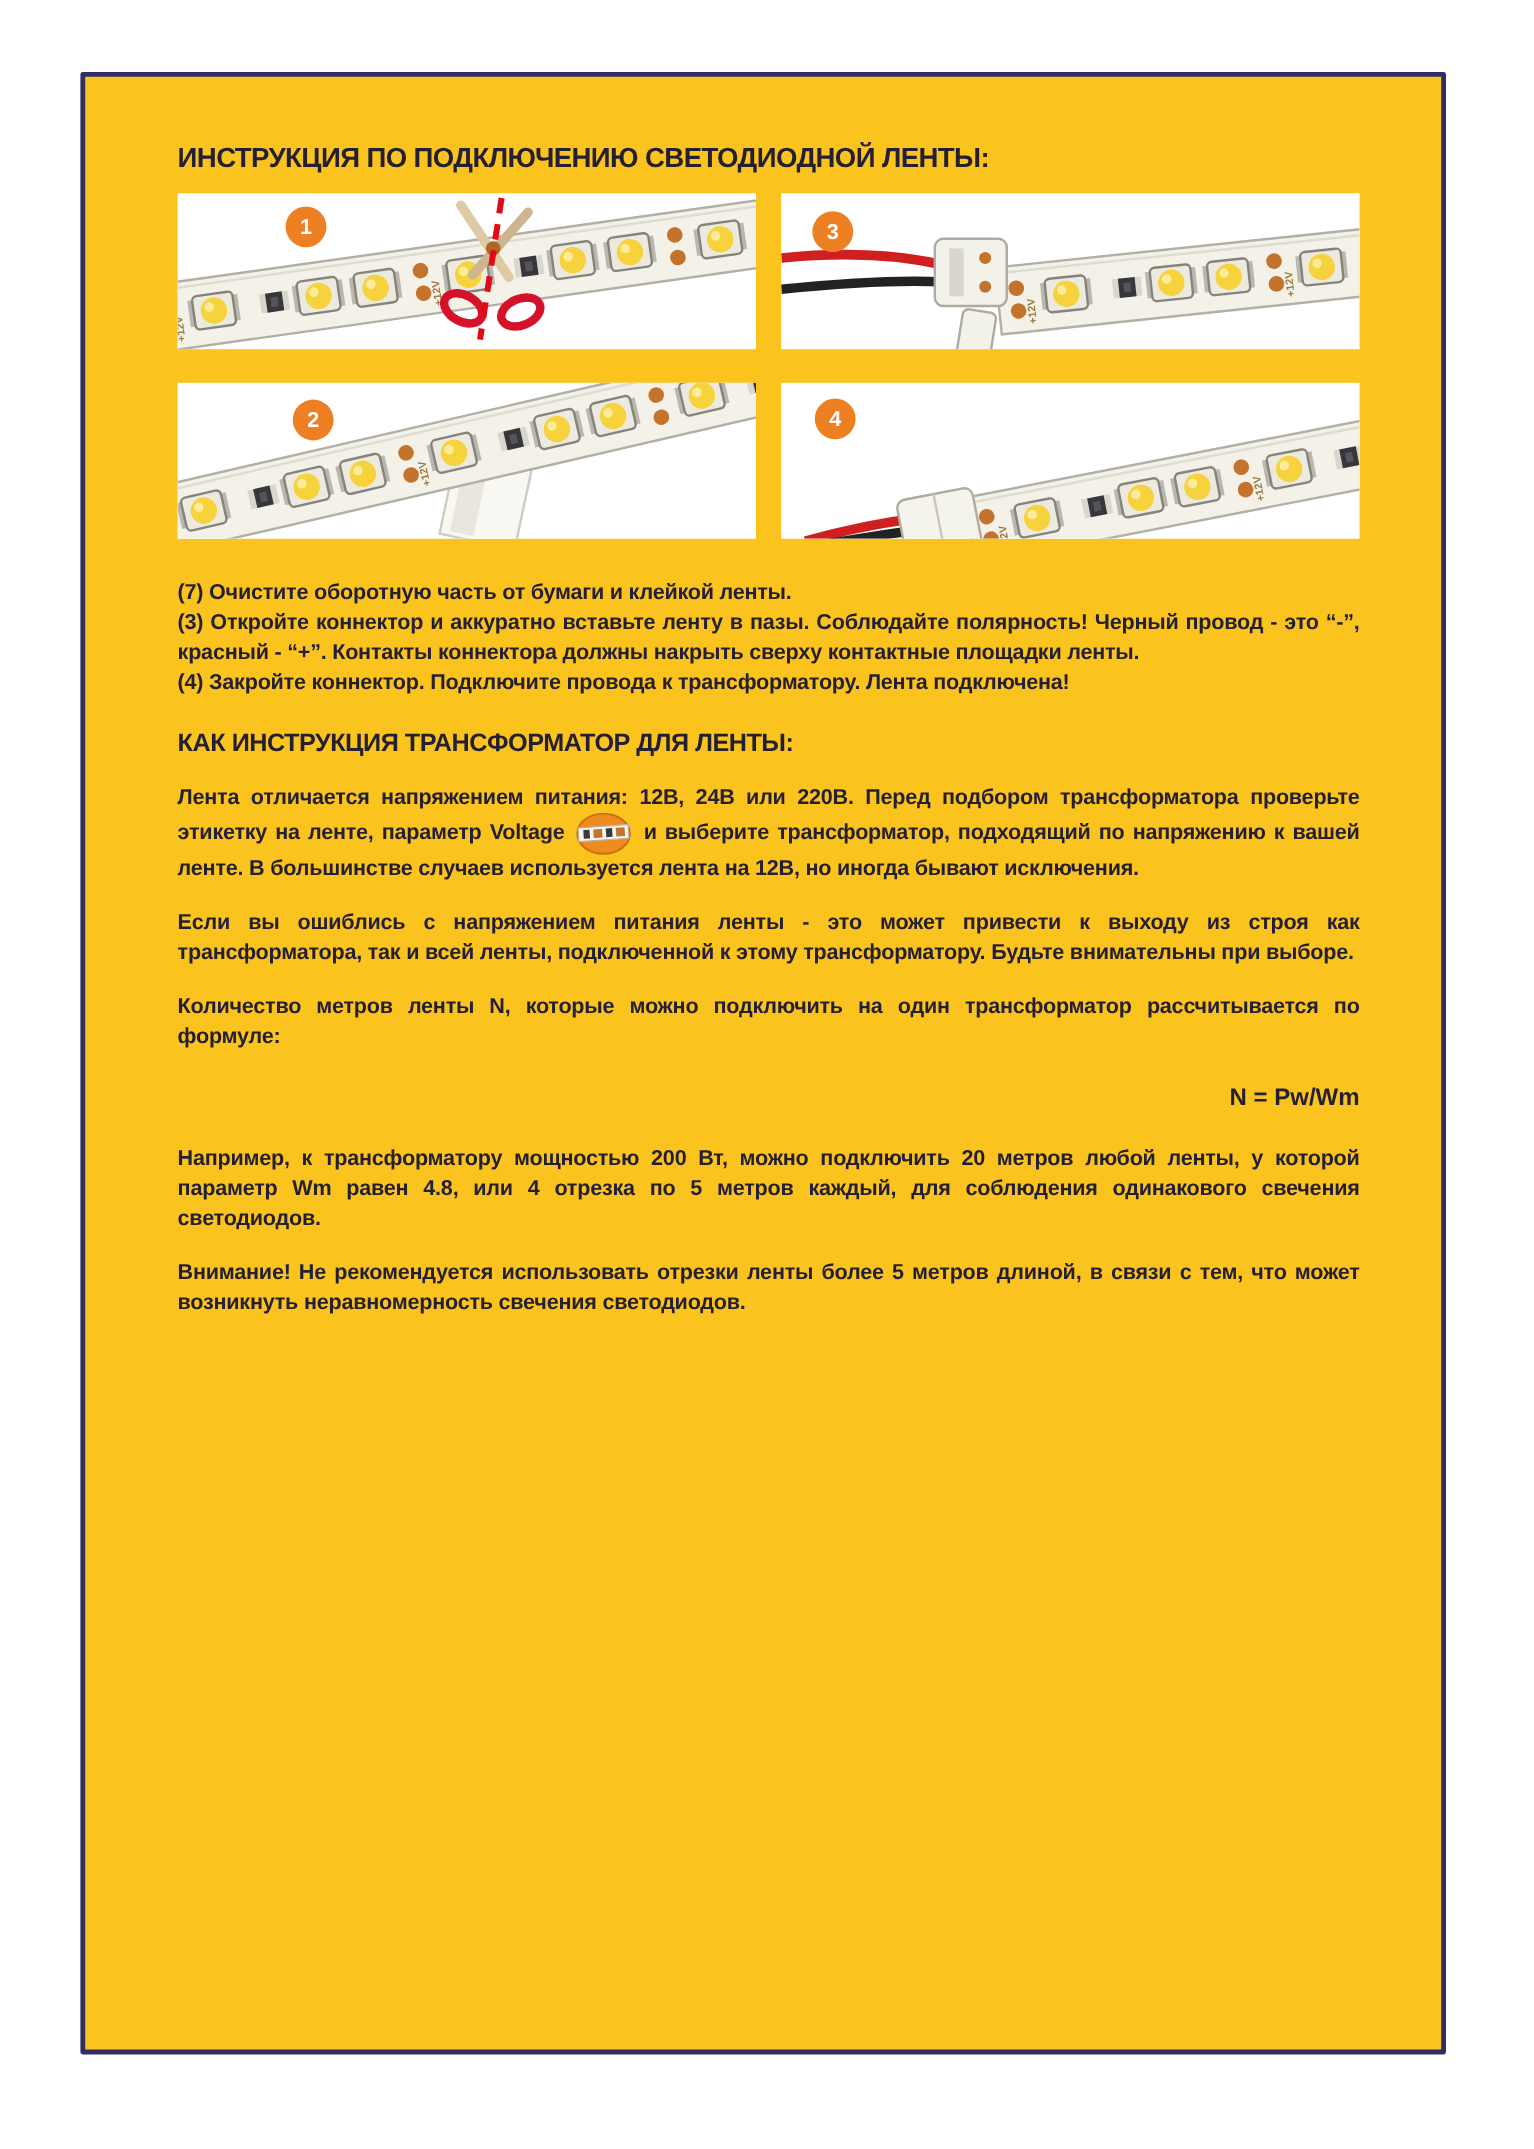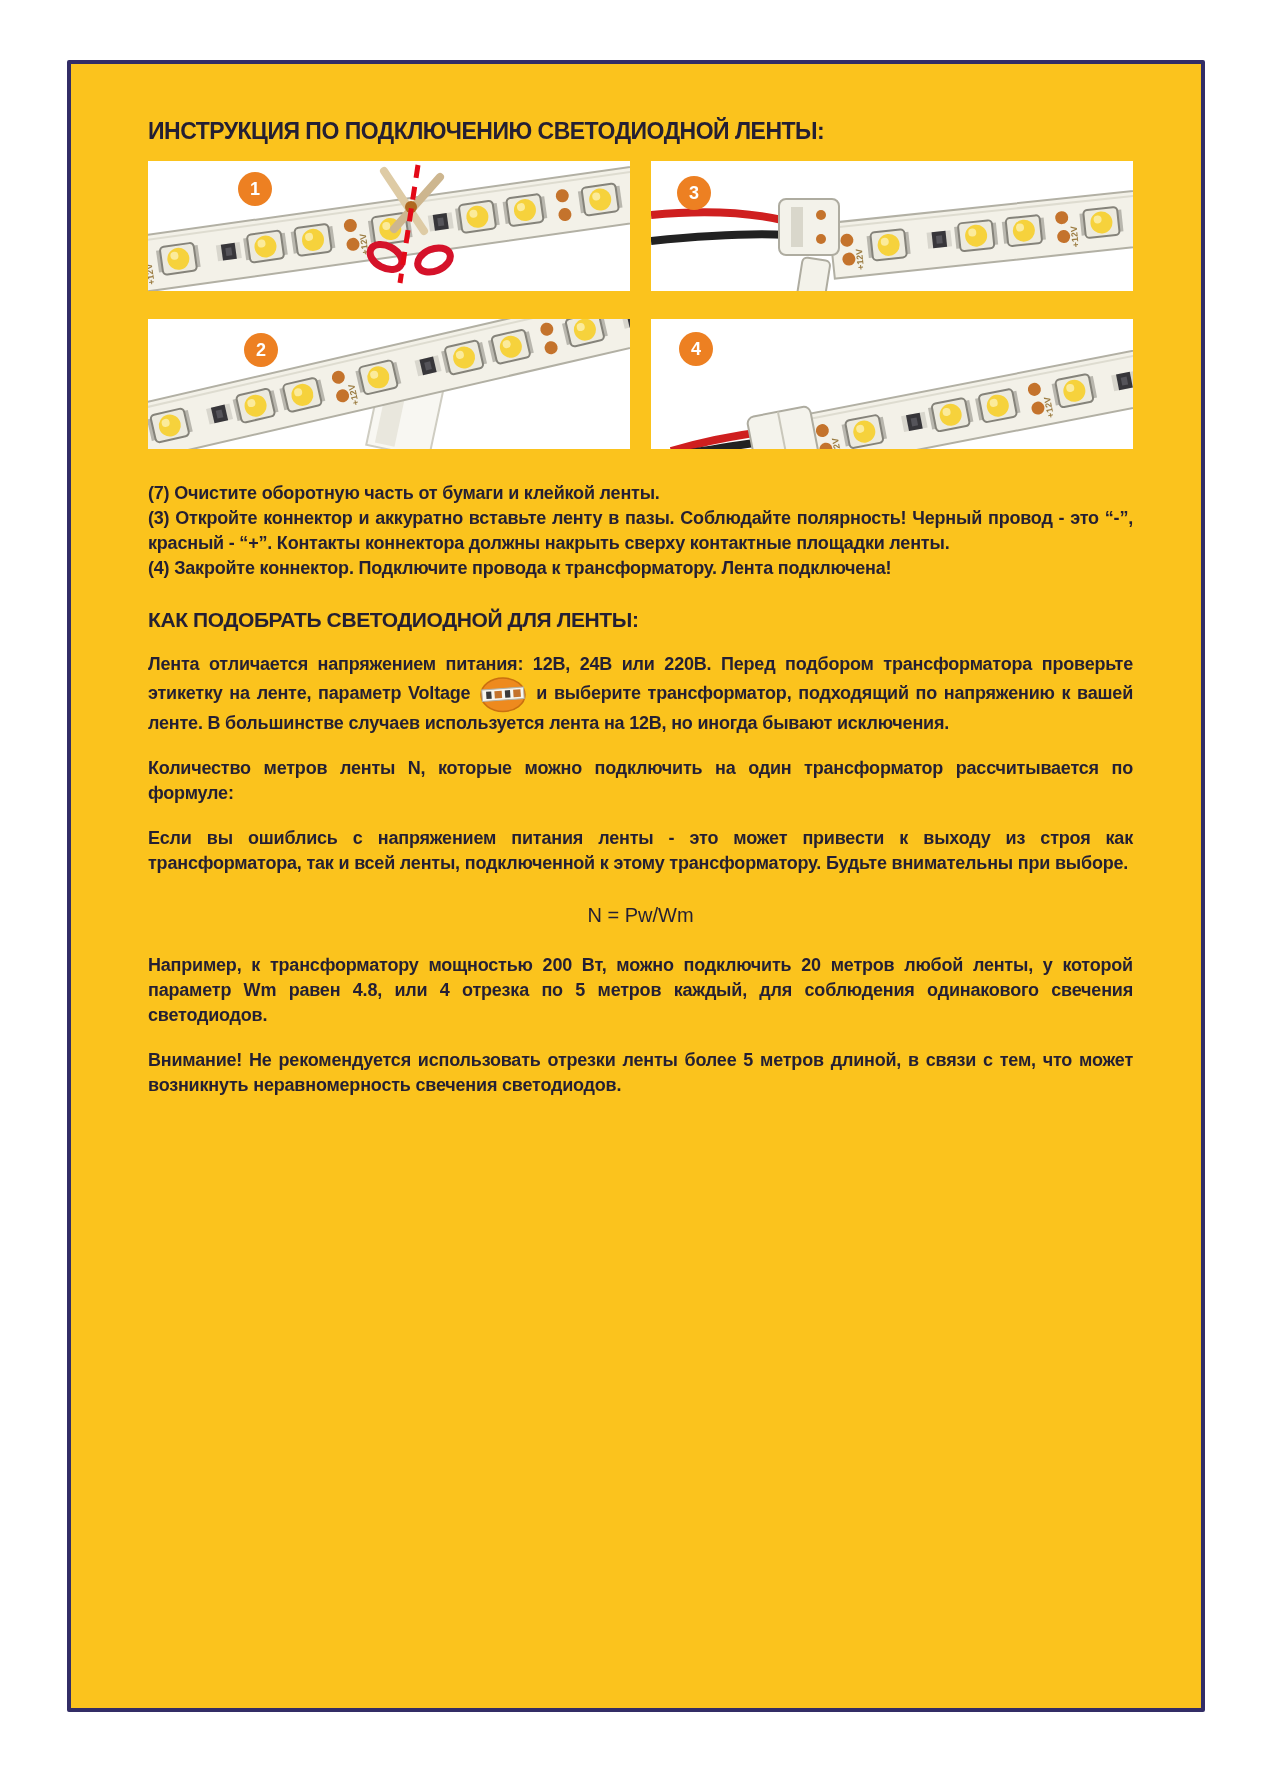--- a/index.html
+++ b/index.html
@@ -29,21 +29,21 @@
   .badge-3 { left:26px; top:15px; }
   .badge-4 { left:28px; top:13px; }
   .steps { margin-top:32px; }
   .steps p, p.para {
     font-size:18px; line-height:25px; font-weight:700; letter-spacing:-0.2px;
     text-align:justify; text-align-last:left; color:#241F33;
   }
   h2.subtitle { margin-top:27px; font-size:21px; font-weight:700; letter-spacing:-0.4px; color:#241F33; }
   p.para { margin-top:20px; }
   p.para.tight { margin-top:0; }
-  .formula { margin:28px 0 26px 0; text-align:center; font-size:20px; font-weight:400; color:#241F33; }
+  .formula { margin:28px 0 26px 0; text-align:right; font-size:20px; font-weight:700; color:#241F33; }
   .label-icon { display:inline-block; vertical-align:middle; }
   .label-icon svg { display:block; }
   .li-voltage { width:46px; height:34px; margin:0 10px; }
   .li-wm { width:42px; height:38px; margin:0 64px 0 42px; }
 </style>
 </head>
 <body>
 
 <svg width="0" height="0" style="position:absolute" aria-hidden="true">
   <defs>
@@ -155,29 +155,29 @@
         </figure>
 
       </div>
 
       <div class="steps">
         <p>(7) Очистите оборотную часть от бумаги и клейкой ленты.</p>
         <p>(3) Откройте коннектор и аккуратно вставьте ленту в пазы. Соблюдайте полярность! Черный провод - это “-”, красный - “+”. Контакты коннектора должны накрыть сверху контактные площадки ленты.</p>
         <p>(4) Закройте коннектор. Подключите провода к трансформатору. Лента подключена!</p>
       </div>
 
-      <h2 class="subtitle">КАК ПОДОБРАТЬ СВЕТОДИОДНОЙ ДЛЯ ЛЕНТЫ:</h2>
+      <h2 class="subtitle">КАК ИНСТРУКЦИЯ ТРАНСФОРМАТОР ДЛЯ ЛЕНТЫ:</h2>
 
       <p class="para"><span>Лента отличается напряжением питания: 12В, 24В или 220В. Перед подбором трансформатора проверьте этикетку на ленте, параметр Voltage</span><span class="label-icon li-voltage"><svg viewBox="0 0 44 34">
               <use href="#mini-label"></use>
             </svg></span><span>и выберите трансформатор, подходящий по напряжению к вашей ленте. В большинстве случаев используется лента на 12В, но иногда бывают исключения.</span></p>
 
+      <p class="para">Если вы ошиблись с напряжением питания ленты - это может привести к выходу из строя как трансформатора, так и всей ленты, подключенной к этому трансформатору. Будьте внимательны при выборе.</p>
+
       <p class="para">Количество метров ленты N, которые можно подключить на один трансформатор рассчитывается по формуле:</p>
-
-      <p class="para">Если вы ошиблись с напряжением питания ленты - это может привести к выходу из строя как трансформатора, так и всей ленты, подключенной к этому трансформатору. Будьте внимательны при выборе.</p>
 
       <div class="formula">N = Pw/Wm</div>
 
 
       <p class="para tight">Например, к трансформатору мощностью 200 Вт, можно подключить 20 метров любой ленты, у которой параметр Wm равен 4.8, или 4 отрезка по 5 метров каждый, для соблюдения одинакового свечения светодиодов.</p>
 
       <p class="para">Внимание! Не рекомендуется использовать отрезки ленты более 5 метров длиной, в связи с тем, что может возникнуть неравномерность свечения светодиодов.</p>
 
     </div>
   </div>

